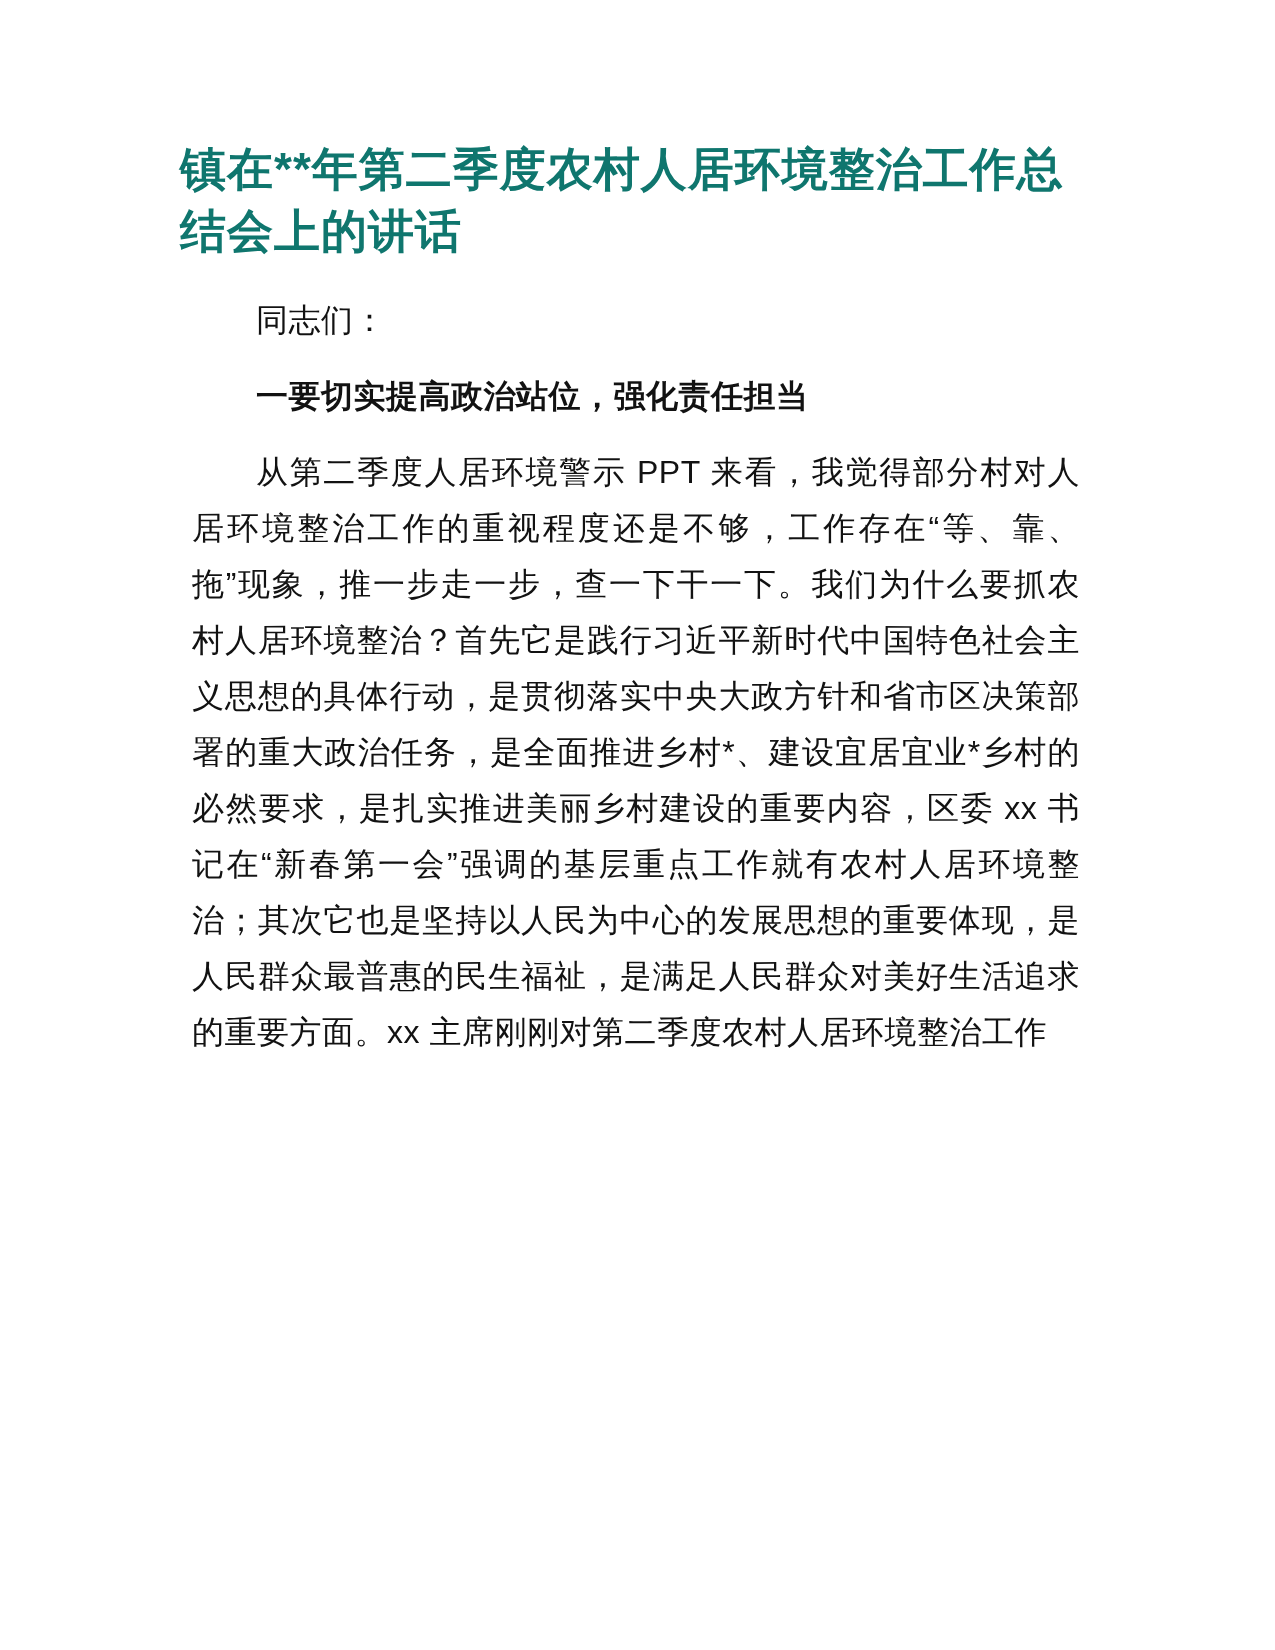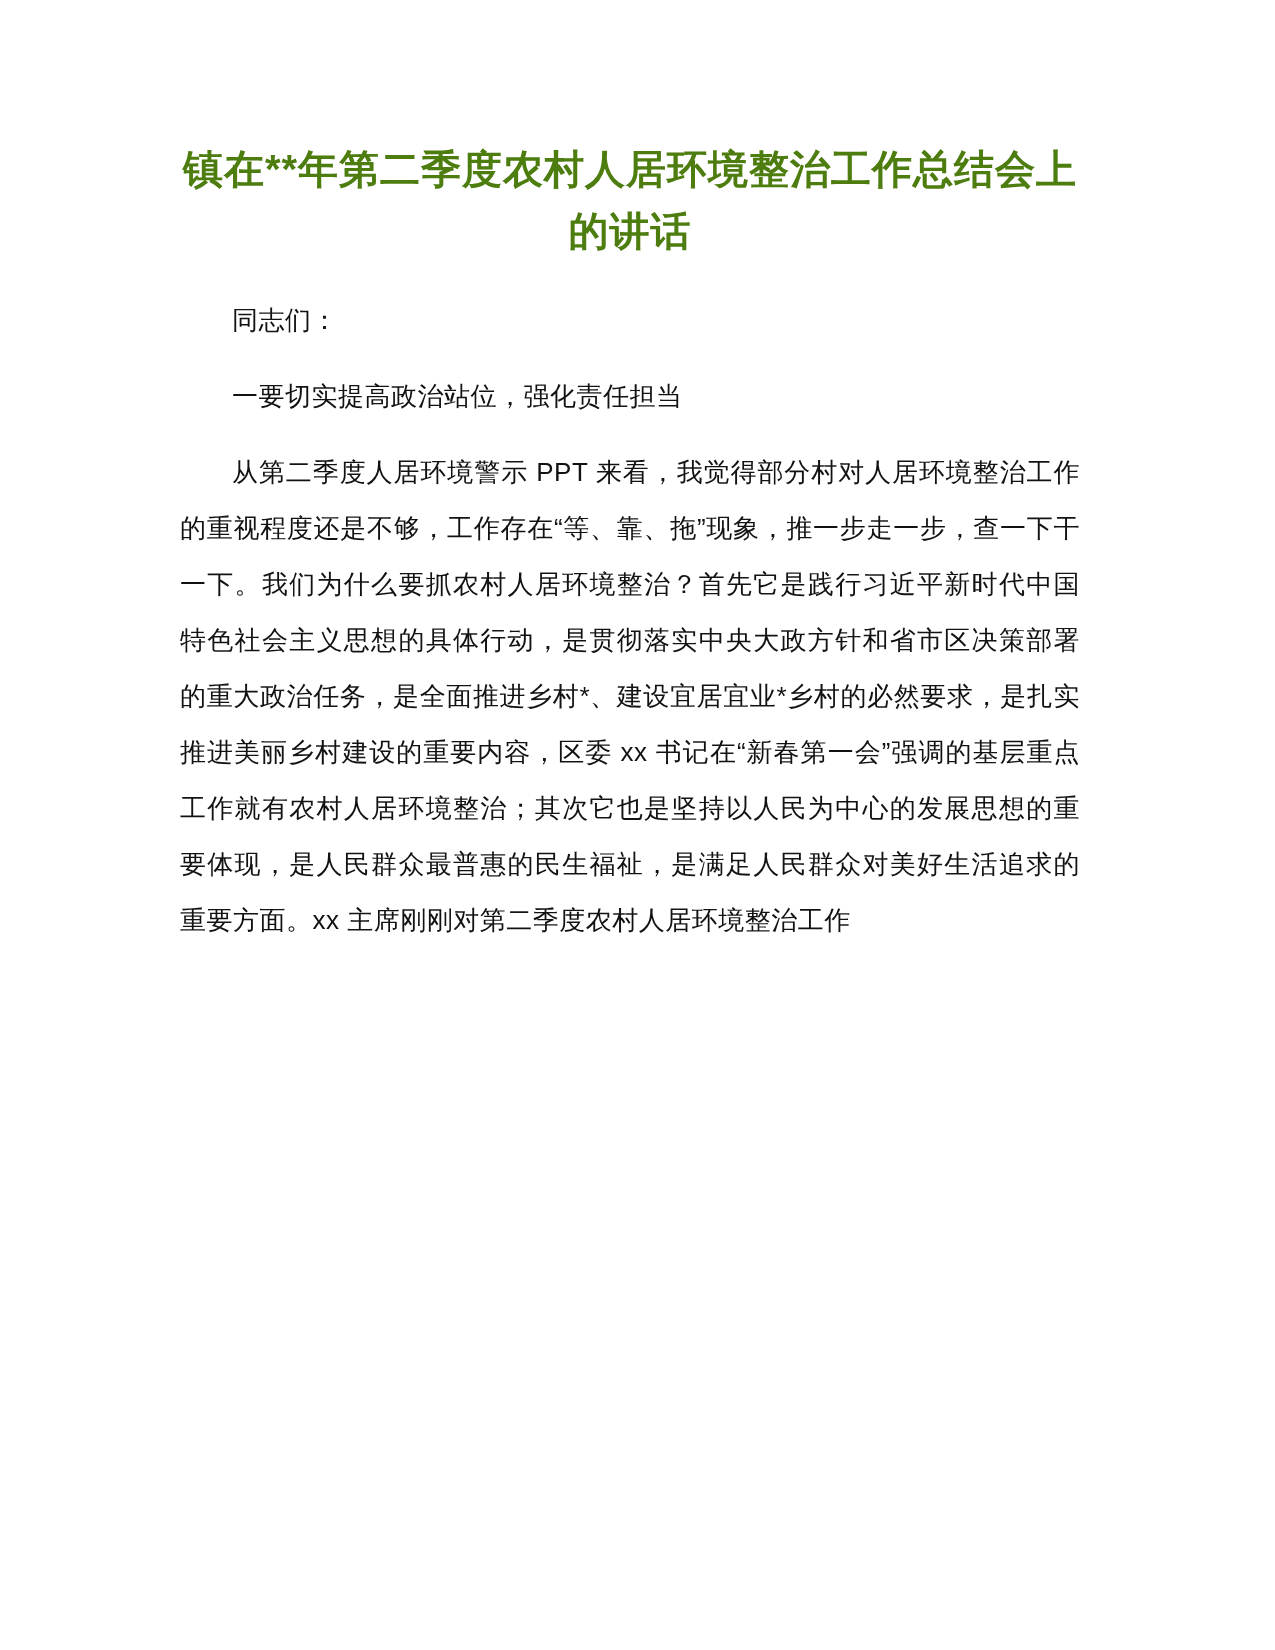--- a/index.html
+++ b/index.html
@@ -13,39 +13,39 @@
     height: 1650px;
     margin: 0 auto;
     background: #ffffff;
     box-sizing: border-box;
     padding: 138px 195px 60px 180px;
     font-family: "Liberation Sans", "DejaVu Sans", sans-serif;
     color: #121212;
     overflow: hidden;
   }
   .doc-title {
-    font-size: 40px;
+    font-size: 46px;
     font-weight: 700;
     line-height: 62px;
-    text-align: center;
-    color: #4d7c0f;
+    text-align: left;
+    color: #0f766e;
     margin: 0 0 30px 0;
     letter-spacing: 1px;
   }
   .doc-body p {
-    font-size: 26px;
+    font-size: 32px;
     line-height: 56px;
     text-align: justify;
-    margin: 0 0 14px 0;
+    margin: 0 0 14px 12px;
     text-indent: 2em;
     letter-spacing: 0.5px;
     word-break: break-all;
   }
   .doc-body p.bold {
-    font-weight: 400;
+    font-weight: 700;
     margin-top: 20px;
     margin-bottom: 20px;
   }
 </style>
 </head>
 <body>
 
 <div class="page">
   <h1 class="doc-title">镇在**年第二季度农村人居环境整治工作总结会上的讲话</h1>
 

